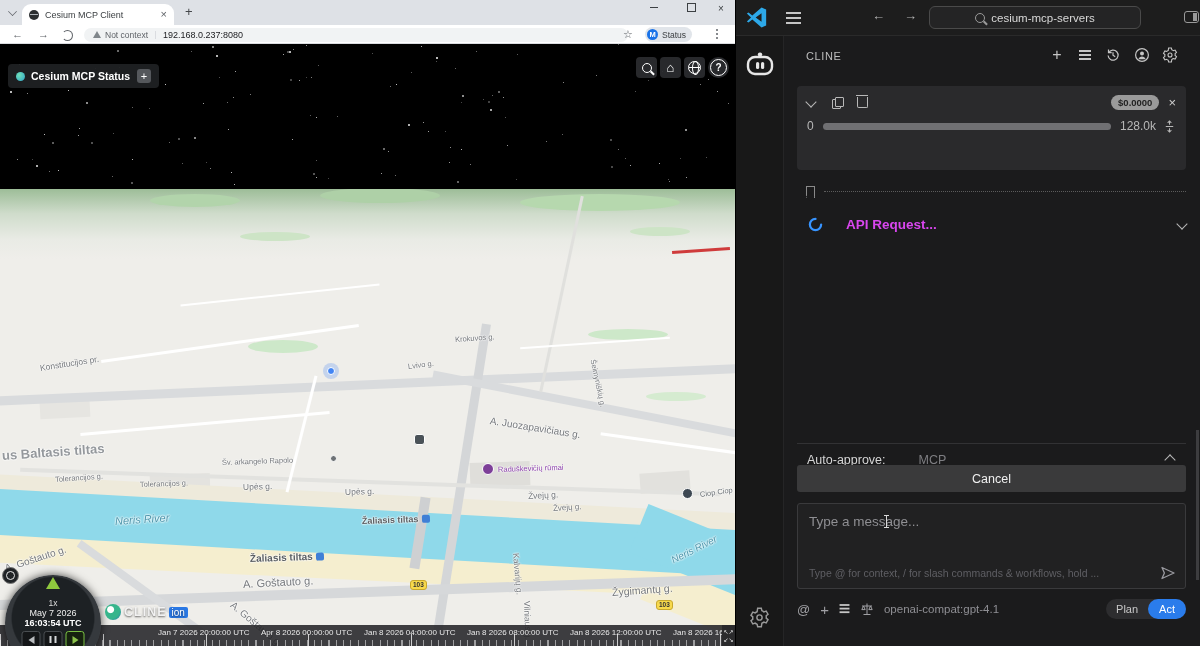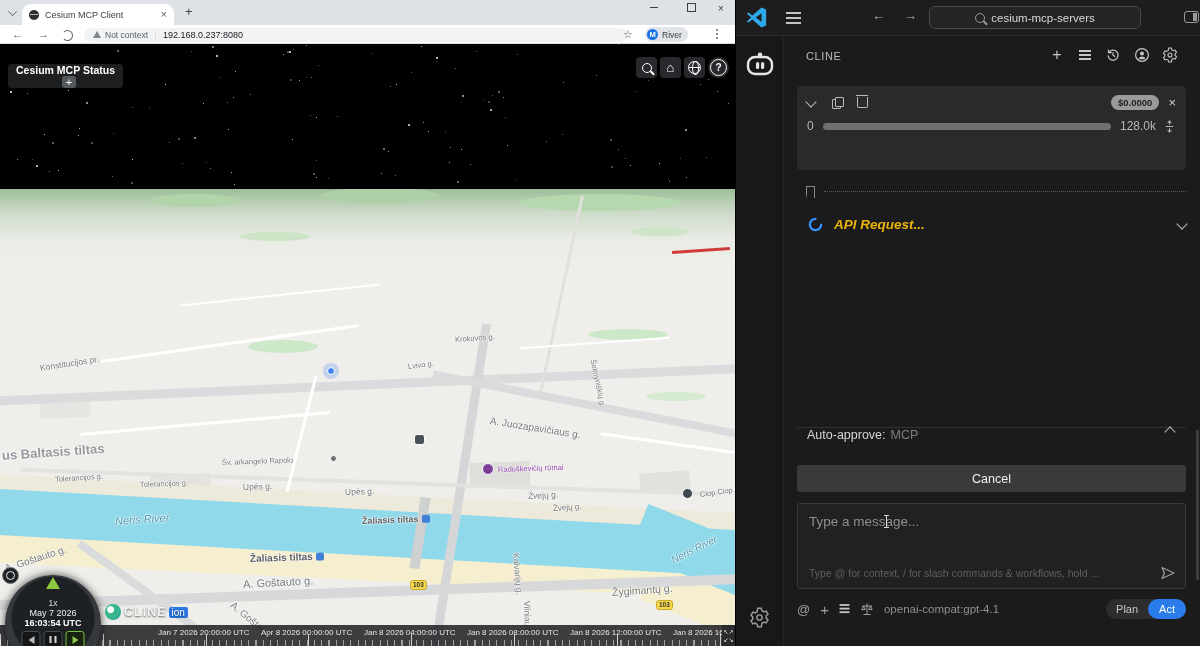--- a/index.html
+++ b/index.html
@@ -42,21 +42,21 @@
   .mlabel.water{color:#4e97ad;font-style:italic;}
   .mlabel.bridge{color:#5c6064;font-weight:bold;}
   .mlabel.big{color:#94989c;font-weight:bold;}
   .mlabel.poi-purple{color:#8e44ad;}
   .mlabel.poi-gray{color:#6e7478;}
   .bicon{display:inline-block;width:8px;height:8px;background:#3f7fd6;border-radius:2px;margin-left:3px;vertical-align:-1px;}
   .shield{position:absolute;background:#f7d94c;border:1px solid #c9a82c;border-radius:3px;font-size:6.5px;color:#333;padding:0 2px;line-height:8px;font-weight:bold;z-index:3;}
   .bluedot{position:absolute;left:323px;top:319px;width:16px;height:16px;border-radius:50%;background:rgba(66,133,244,.25);z-index:3;}
   .bluedot:after{content:"";position:absolute;left:4px;top:4px;width:8px;height:8px;border-radius:50%;background:#4285f4;border:1.5px solid #fff;box-sizing:border-box;}
   .poic{position:absolute;border-radius:50%;border:1.5px solid #fff;box-sizing:border-box;z-index:3;}
-  #statuspill{position:absolute;left:8px;top:20px;height:24px;background:rgba(32,34,36,.92);border-radius:4px;display:flex;align-items:center;padding:0 8px;z-index:7;flex-direction:column;}
+  #statuspill{position:absolute;left:8px;top:20px;height:24px;background:rgba(32,34,36,.92);border-radius:4px;display:flex;align-items:center;padding:0 8px;z-index:7;}
   .sdot{width:9px;height:9px;border-radius:50%;background:radial-gradient(circle at 35% 35%,#6fe0b8,#2fa3c8);margin-right:6px;}
   .slabel{font-size:10.5px;font-weight:bold;color:#fff;}
   .splus{margin-left:7px;width:14px;height:14px;background:#55585c;border-radius:3px;color:#fff;font-size:11px;display:flex;align-items:center;justify-content:center;}
   #ctoolbar{position:absolute;left:636px;top:13px;display:flex;gap:3px;z-index:7;}
   .cbtn{width:21px;height:21px;background:rgba(43,45,48,.92);border-radius:4px;display:flex;align-items:center;justify-content:center;color:#fff;}
   .cbtn.round{border-radius:50%;}
   .lens{width:8px;height:8px;border:1.6px solid #fff;border-radius:50%;position:relative;}
   .lens:after{content:"";position:absolute;width:5px;height:1.6px;background:#fff;transform:rotate(45deg);right:-4px;bottom:-2px;}
   .lens.dark{border-color:#9a9a9a;}.lens.dark:after{background:#9a9a9a;}
   .homeg{font-size:13px;line-height:1;}
@@ -123,23 +123,23 @@
   .tc-zero{font-size:12px;color:#b8b8b8;}
   .tc-bar{flex:1;height:7px;border-radius:4px;background:#707073;margin:0 9px;}
   .tc-max{font-size:12px;color:#b8b8b8;}
   .expandic{margin-left:7px;width:13px;height:13px;}
   #bmrow{position:absolute;left:22px;top:150px;right:15px;display:flex;align-items:flex-start;}
   .bookmarkic{width:9px;height:12px;position:relative;flex:0 0 auto;}
   .bookmarkic:before{content:"";position:absolute;inset:0;border:1.3px solid #8a8a8a;border-bottom:none;box-sizing:border-box;}
   .bookmarkic:after{content:"";position:absolute;left:1.3px;right:1.3px;bottom:-2px;height:6px;background:#1b1b1c;transform:rotate(45deg);}
   .dotline{flex:1;border-top:1.5px dotted #5c5c5c;margin:5px 0 0 9px;}
   #apirow{position:absolute;left:24px;top:176px;right:15px;height:24px;display:flex;align-items:center;}
-  .api-text{margin-left:11px;font-size:13.5px;font-weight:bold;color:#eab308;font-style:italic;}
+  .api-text{margin-left:23px;font-size:13.5px;font-weight:bold;color:#d946ef;}
   .api-chev{margin-left:auto;}
-  #aarow{position:absolute;left:13px;top:391px;width:389px;height:32px;border-top:1px solid #323234;display:flex;box-sizing:border-box;}
+  #aarow{position:absolute;left:13px;top:407px;width:389px;height:32px;border-top:1px solid #323234;display:flex;align-items:center;box-sizing:border-box;gap:28px;}
   .aa-label{margin-left:10px;font-size:12.5px;color:#d6d6d6;}
   .aa-value{margin-left:5px;font-size:12.5px;color:#7e7e82;}
   .aa-chev{margin-left:auto;margin-right:12px;}
   #cancelbtn{position:absolute;left:13px;top:429px;width:389px;height:27px;background:#3a3a3b;border-radius:3px;display:flex;align-items:center;justify-content:center;font-size:12.5px;color:#f0f0f0;}
   #composer{position:absolute;left:13px;top:467px;width:389px;height:86px;background:#212122;border:1px solid #3a3a3c;border-radius:3px;box-sizing:border-box;}
   .ph{position:absolute;left:11px;top:10px;font-size:13.5px;color:#8f8f93;}
   .ibeam{position:absolute;left:88px;top:11px;width:1px;height:13px;background:#d8d8d8;}
   .ibeam:before,.ibeam:after{content:"";position:absolute;left:-2px;width:5px;height:1px;background:#d8d8d8;}
   .ibeam:before{top:0;}.ibeam:after{bottom:0;}
   .hint{position:absolute;left:11px;bottom:9px;right:32px;font-size:10.5px;color:#5f5f64;white-space:nowrap;overflow:hidden;text-overflow:ellipsis;}
@@ -179,21 +179,21 @@
     <span class="reload"></span>
     <div id="omnibox">
       <span class="warn-tri"></span>
       <span class="notsec">Not context</span>
       <span class="omni-div"></span>
       <span class="url">192.168.0.237:8080</span>
     </div>
     <span class="star">☆</span>
     <div id="pausedpill">
       <span class="avatarM">M</span>
-      <span class="paused-t">River</span>
+      <span class="paused-t">Status</span>
     </div>
     <span class="vdots"></span>
 
     <div id="viewer">
       <div id="haze"></div>
 
       <div class="decor" style="left:150px;top:150px;width:90px;height:13px;background:#b2d4ab;border-radius:50%"></div>
       <div class="decor" style="left:320px;top:144px;width:120px;height:15px;background:#aed0a7;border-radius:50%"></div>
       <div class="decor" style="left:520px;top:150px;width:160px;height:17px;background:#b6d8ae;border-radius:50%"></div>
       <div class="decor" style="left:240px;top:188px;width:70px;height:9px;background:#cde4c6;border-radius:50%"></div>

